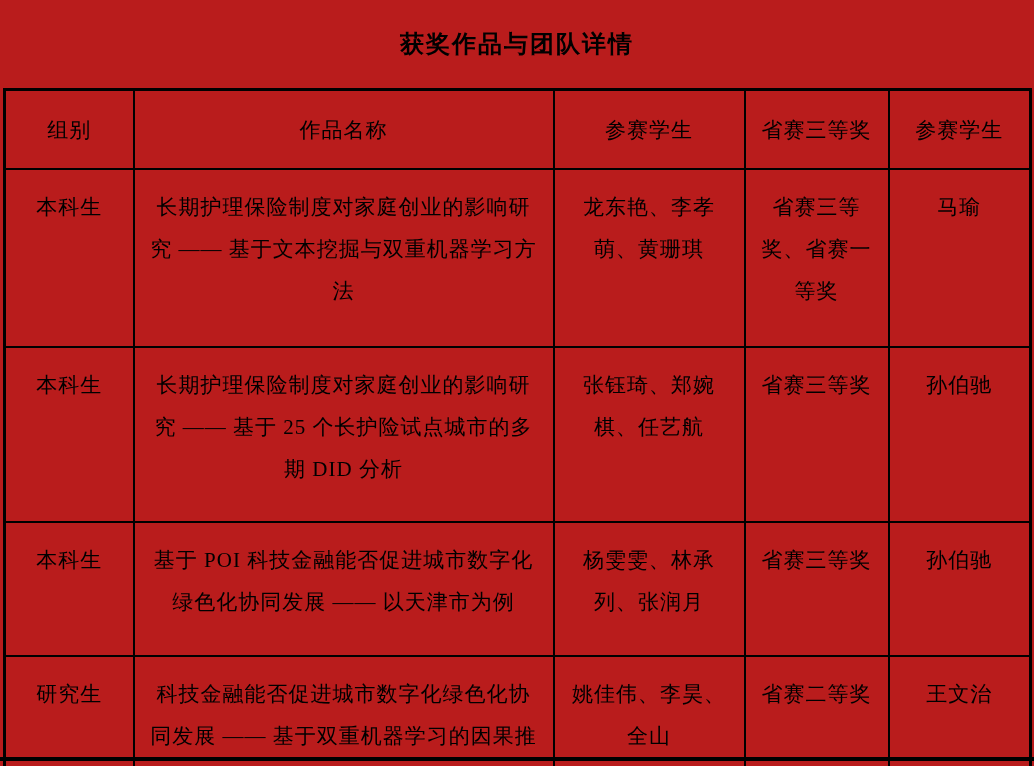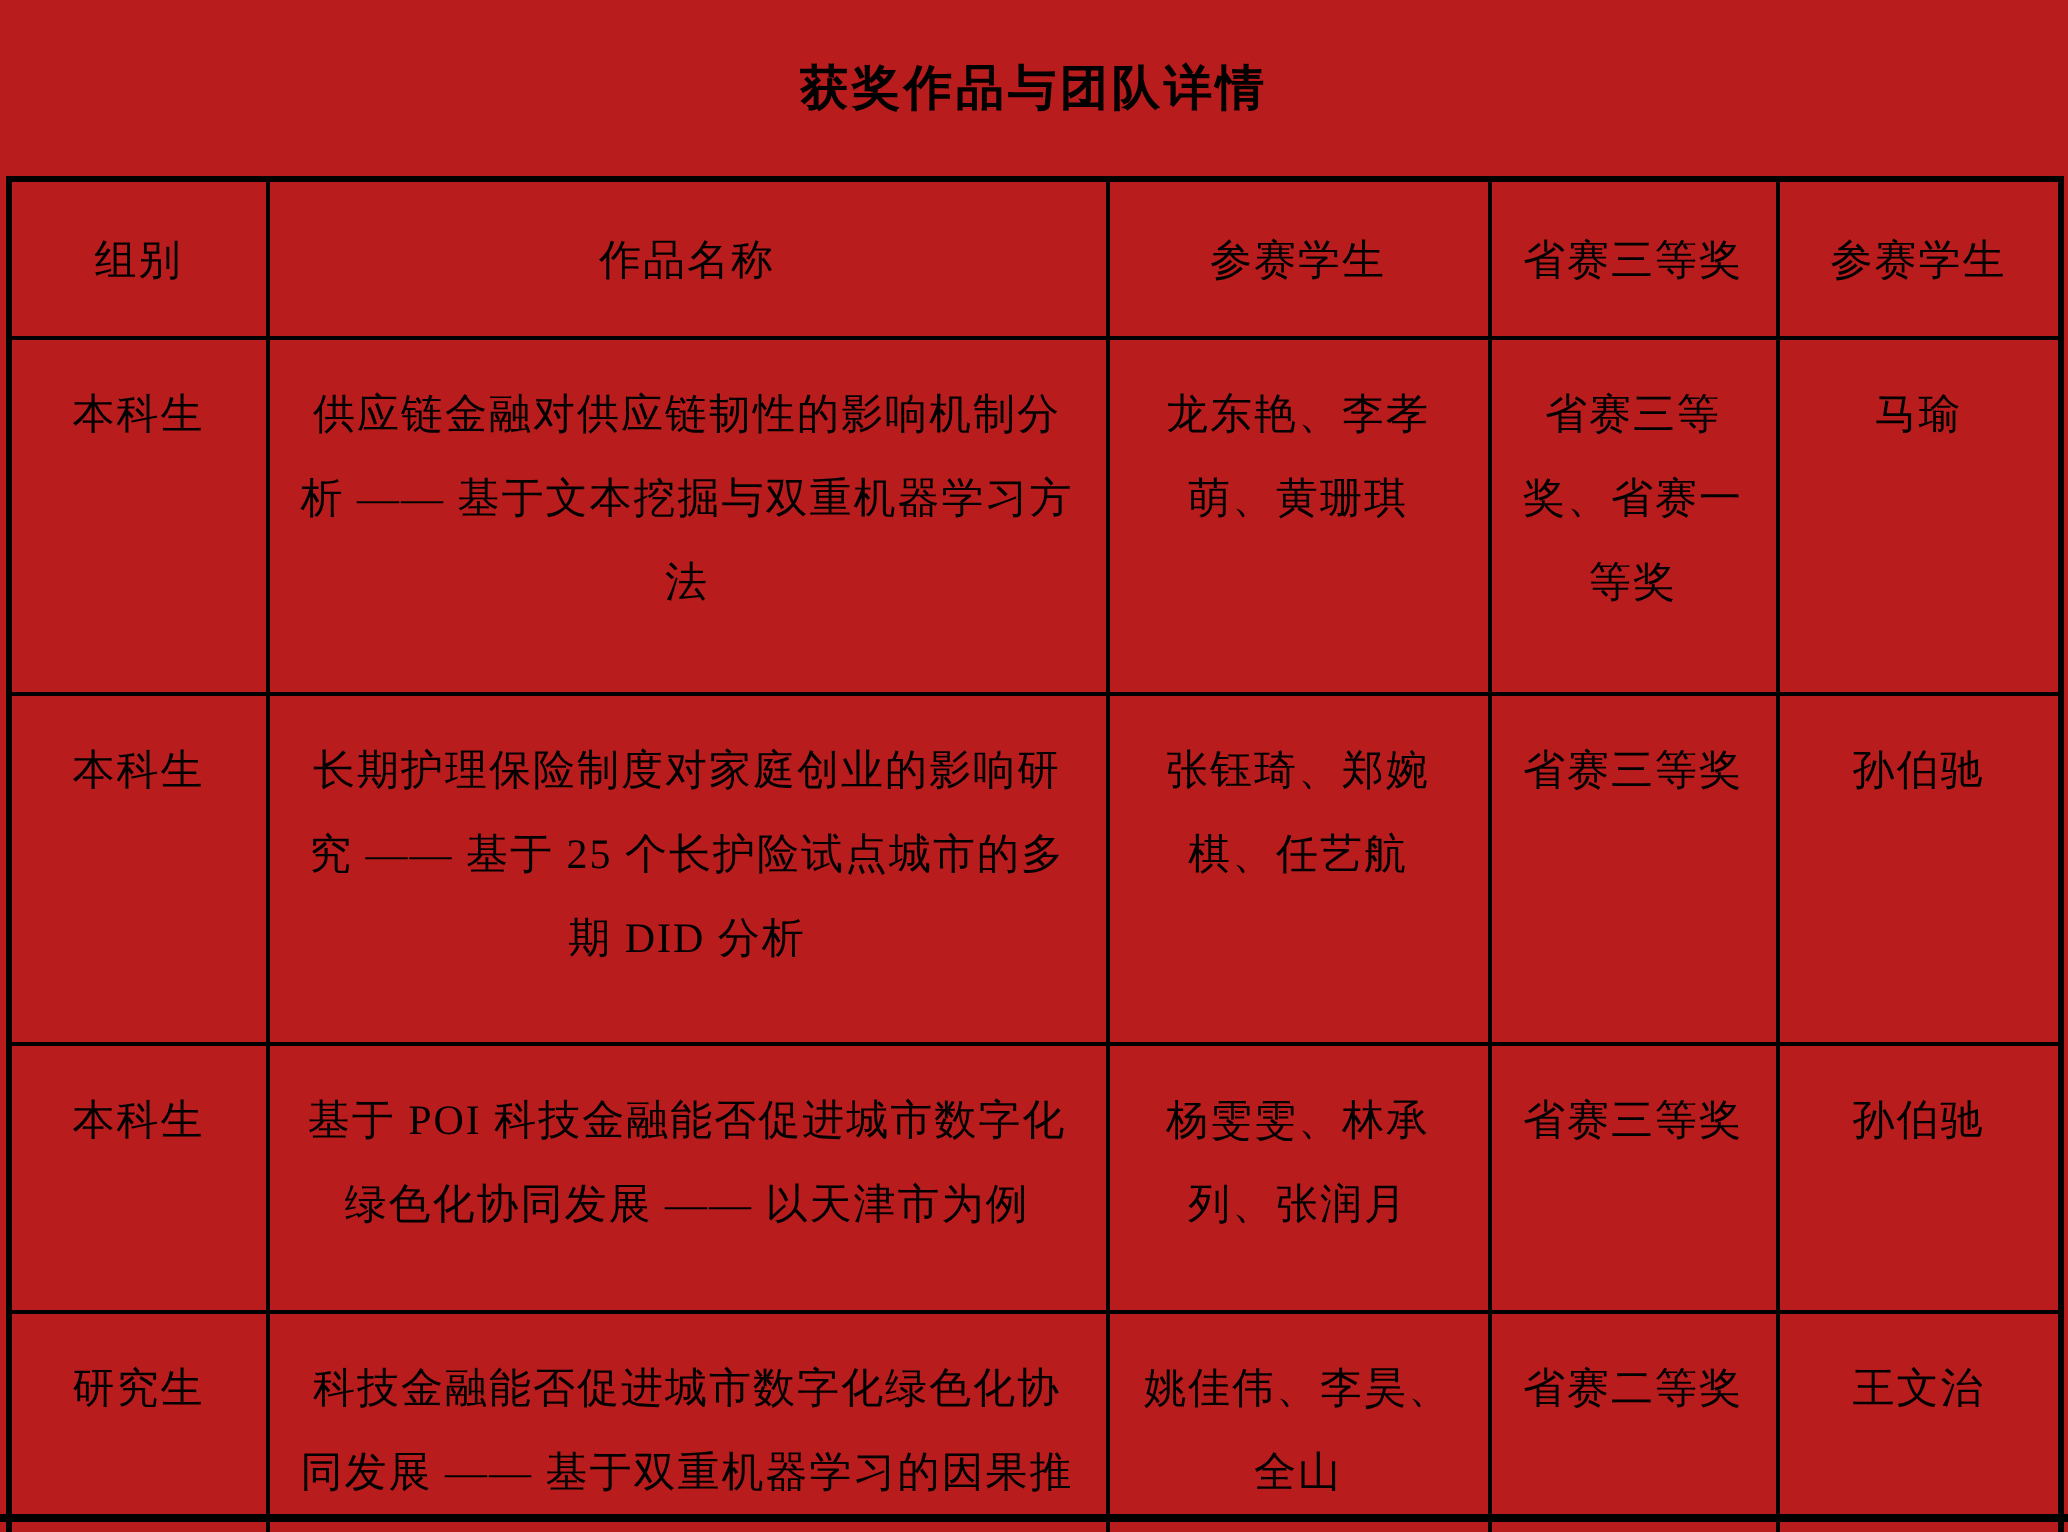--- a/index.html
+++ b/index.html
@@ -88,21 +88,21 @@
         <th>组别</th>
         <th>作品名称</th>
         <th>参赛学生</th>
         <th>省赛三等奖</th>
         <th>参赛学生</th>
       </tr>
     </thead>
     <tbody>
       <tr class="row-1">
         <td>本科生</td>
-        <td>供应链金融对供应链韧性的影响机制分析 —— 基于文本挖掘与双重机器学习方法</td>
+        <td>长期护理保险制度对家庭创业的影响研究 —— 基于文本挖掘与双重机器学习方法</td>
         <td>龙东艳、李孝萌、黄珊琪</td>
         <td>省赛三等奖、省赛一等奖</td>
         <td>马瑜</td>
       </tr>
       <tr class="row-2">
         <td>本科生</td>
         <td>长期护理保险制度对家庭创业的影响研究 —— 基于 25 个长护险试点城市的多期 DID 分析</td>
         <td>张钰琦、郑婉棋、任艺航</td>
         <td>省赛三等奖</td>
         <td>孙伯驰</td>

